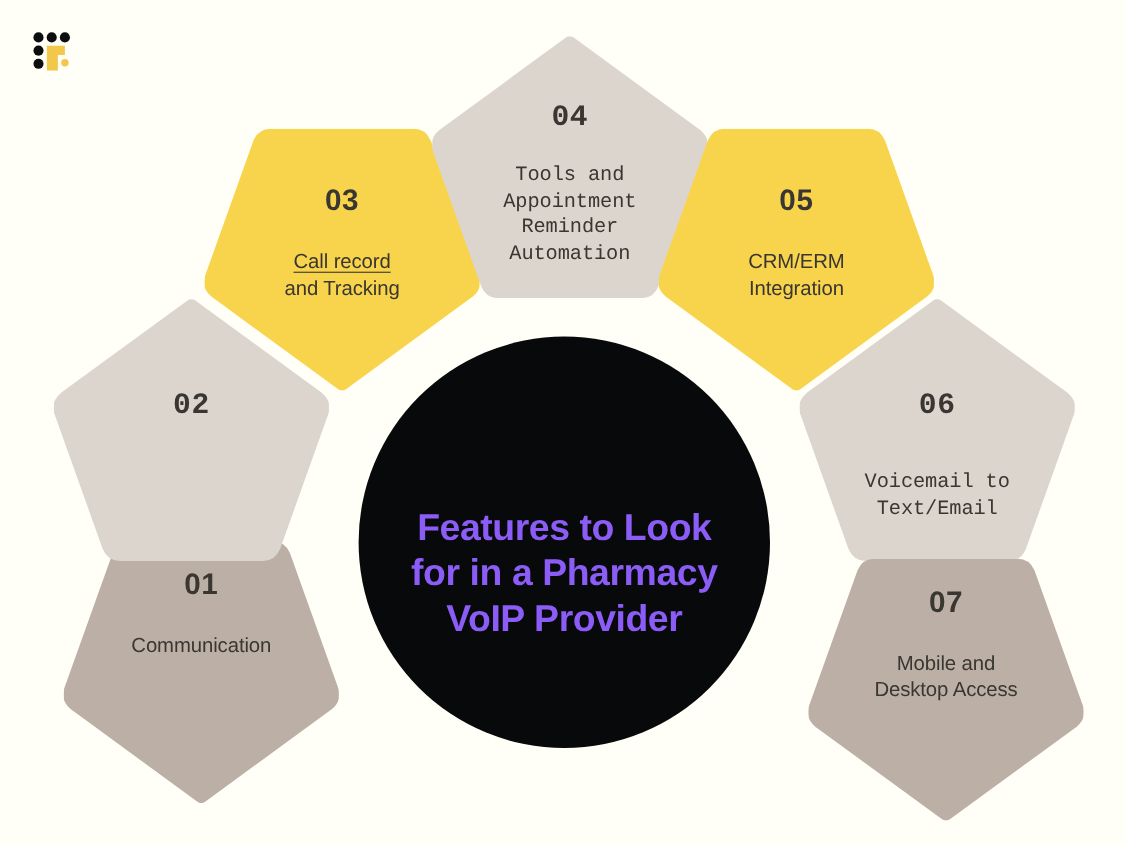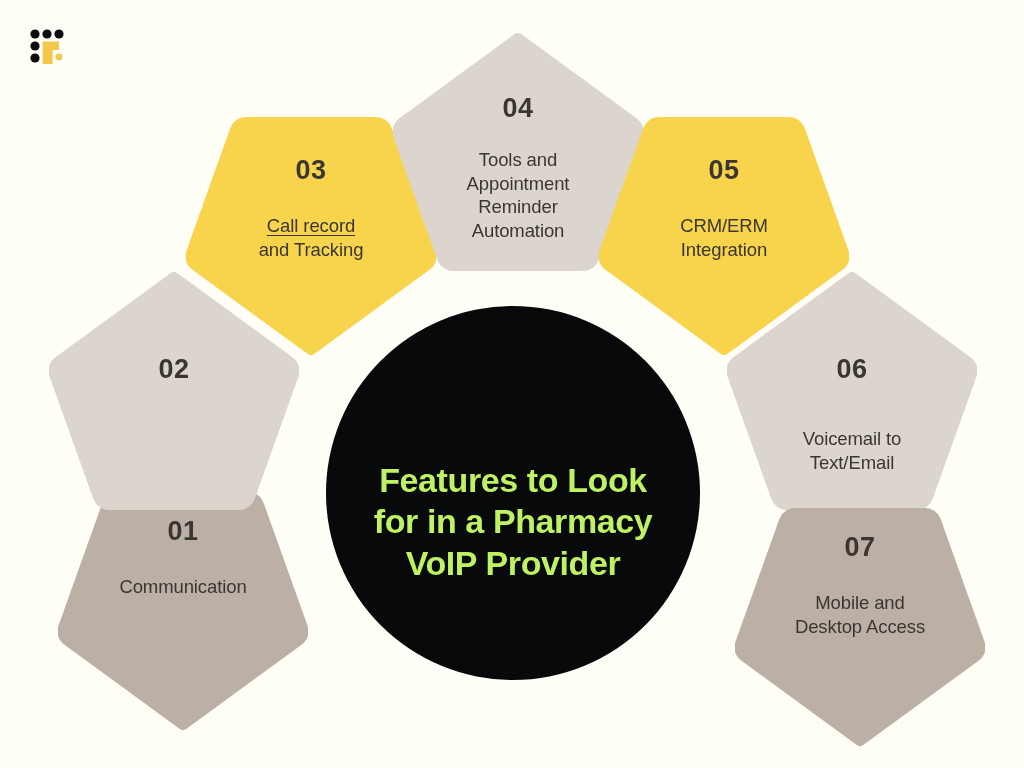--- a/index.html
+++ b/index.html
@@ -47,21 +47,21 @@
     width: 374px;
     height: 374px;
     border-radius: 50%;
     background: #07090A;
     display: flex;
     align-items: center;
     justify-content: center;
     z-index: 5;
   }
   #center-circle .circle-title {
-    color: #bef264;
+    color: #8b5cf6;
     font-size: 34px;
     font-weight: bold;
     line-height: 1.22;
     text-align: center;
     letter-spacing: -0.4px;
     width: 320px;
     margin-top: 58px;
   }
 
   
@@ -98,25 +98,25 @@
     font-size: 18.5px;
     line-height: 1.28;
     letter-spacing: -0.1px;
   }
   .pentagon .label .u {
     text-decoration: underline;
     text-underline-offset: 3px;
   }
 
   
-  .pentagon.up .content   { padding-top: 84px; }
+  .pentagon.up .content   { padding-top: 84px; font-family: Liberation Mono, monospace; }
   .pentagon.up .num       { margin-bottom: 44px; }
 
   
-  .pentagon.down .content { padding-top: 40px; }
+  .pentagon.down .content { padding-top: 52px; }
   .pentagon.down .num     { margin-bottom: 30px; }
 
   
   #pentagon-1 { left: 58px;  top: 492px; }
   #pentagon-2 { left: 49px;  top: 272px; }
   #pentagon-3 { left: 186px; top: 117px; }
   #pentagon-4 { left: 393px; top: 33px;  }
   #pentagon-5 { left: 599px; top: 117px; }
   #pentagon-6 { left: 727px; top: 272px; }
   #pentagon-7 { left: 735px; top: 508px; }

